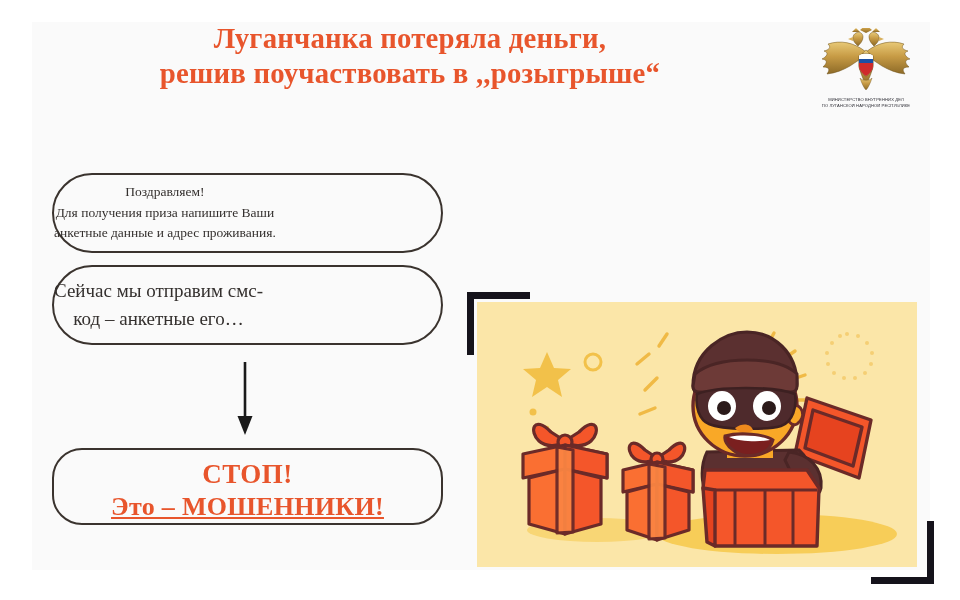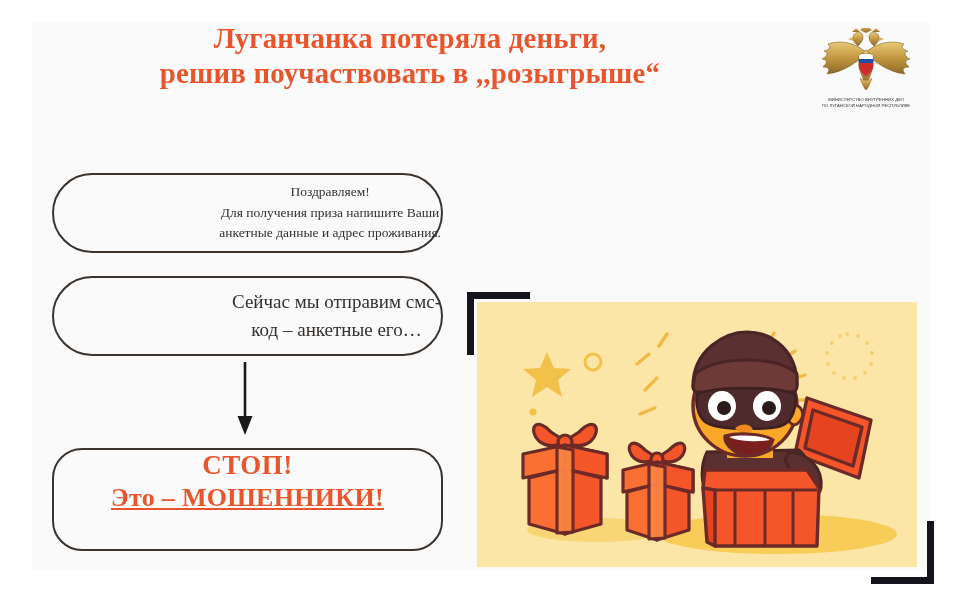--- a/index.html
+++ b/index.html
@@ -65,44 +65,44 @@
   }
 
   
   .msg-box {
     position: absolute;
     box-sizing: border-box;
     background: #fafafa;
     border: 2px solid #3a332e;
     display: flex;
     align-items: center;
-    justify-content: flex-end;
+    justify-content: flex-start;
     text-align: center;
     color: #34302e;
   }
   #box-congrats {
     left: 52px; top: 173px;
     width: 391px; height: 80px;
     border-radius: 40px;
     font-size: 13.5px;
     line-height: 1.55;
   }
   #box-sms {
-    left: 52px; top: 276px;
+    left: 52px; top: 265px;
     width: 391px; height: 80px;
     border-radius: 40px;
     font-size: 19px;
     line-height: 1.45;
   }
   #box-stop {
     left: 52px; top: 448px;
-    width: 391px; height: 103px;
+    width: 391px; height: 77px;
     border-radius: 30px;
     flex-direction: column;
-    justify-content: flex-start;
+    justify-content: flex-end;
   }
   #box-stop .stop-line-1 {
     color: #e8552c;
     font-weight: 700;
     font-size: 27px;
     line-height: 1.12;
     letter-spacing: 0.5px;
   }
   #box-stop .stop-line-2 {
     color: #e8552c;

